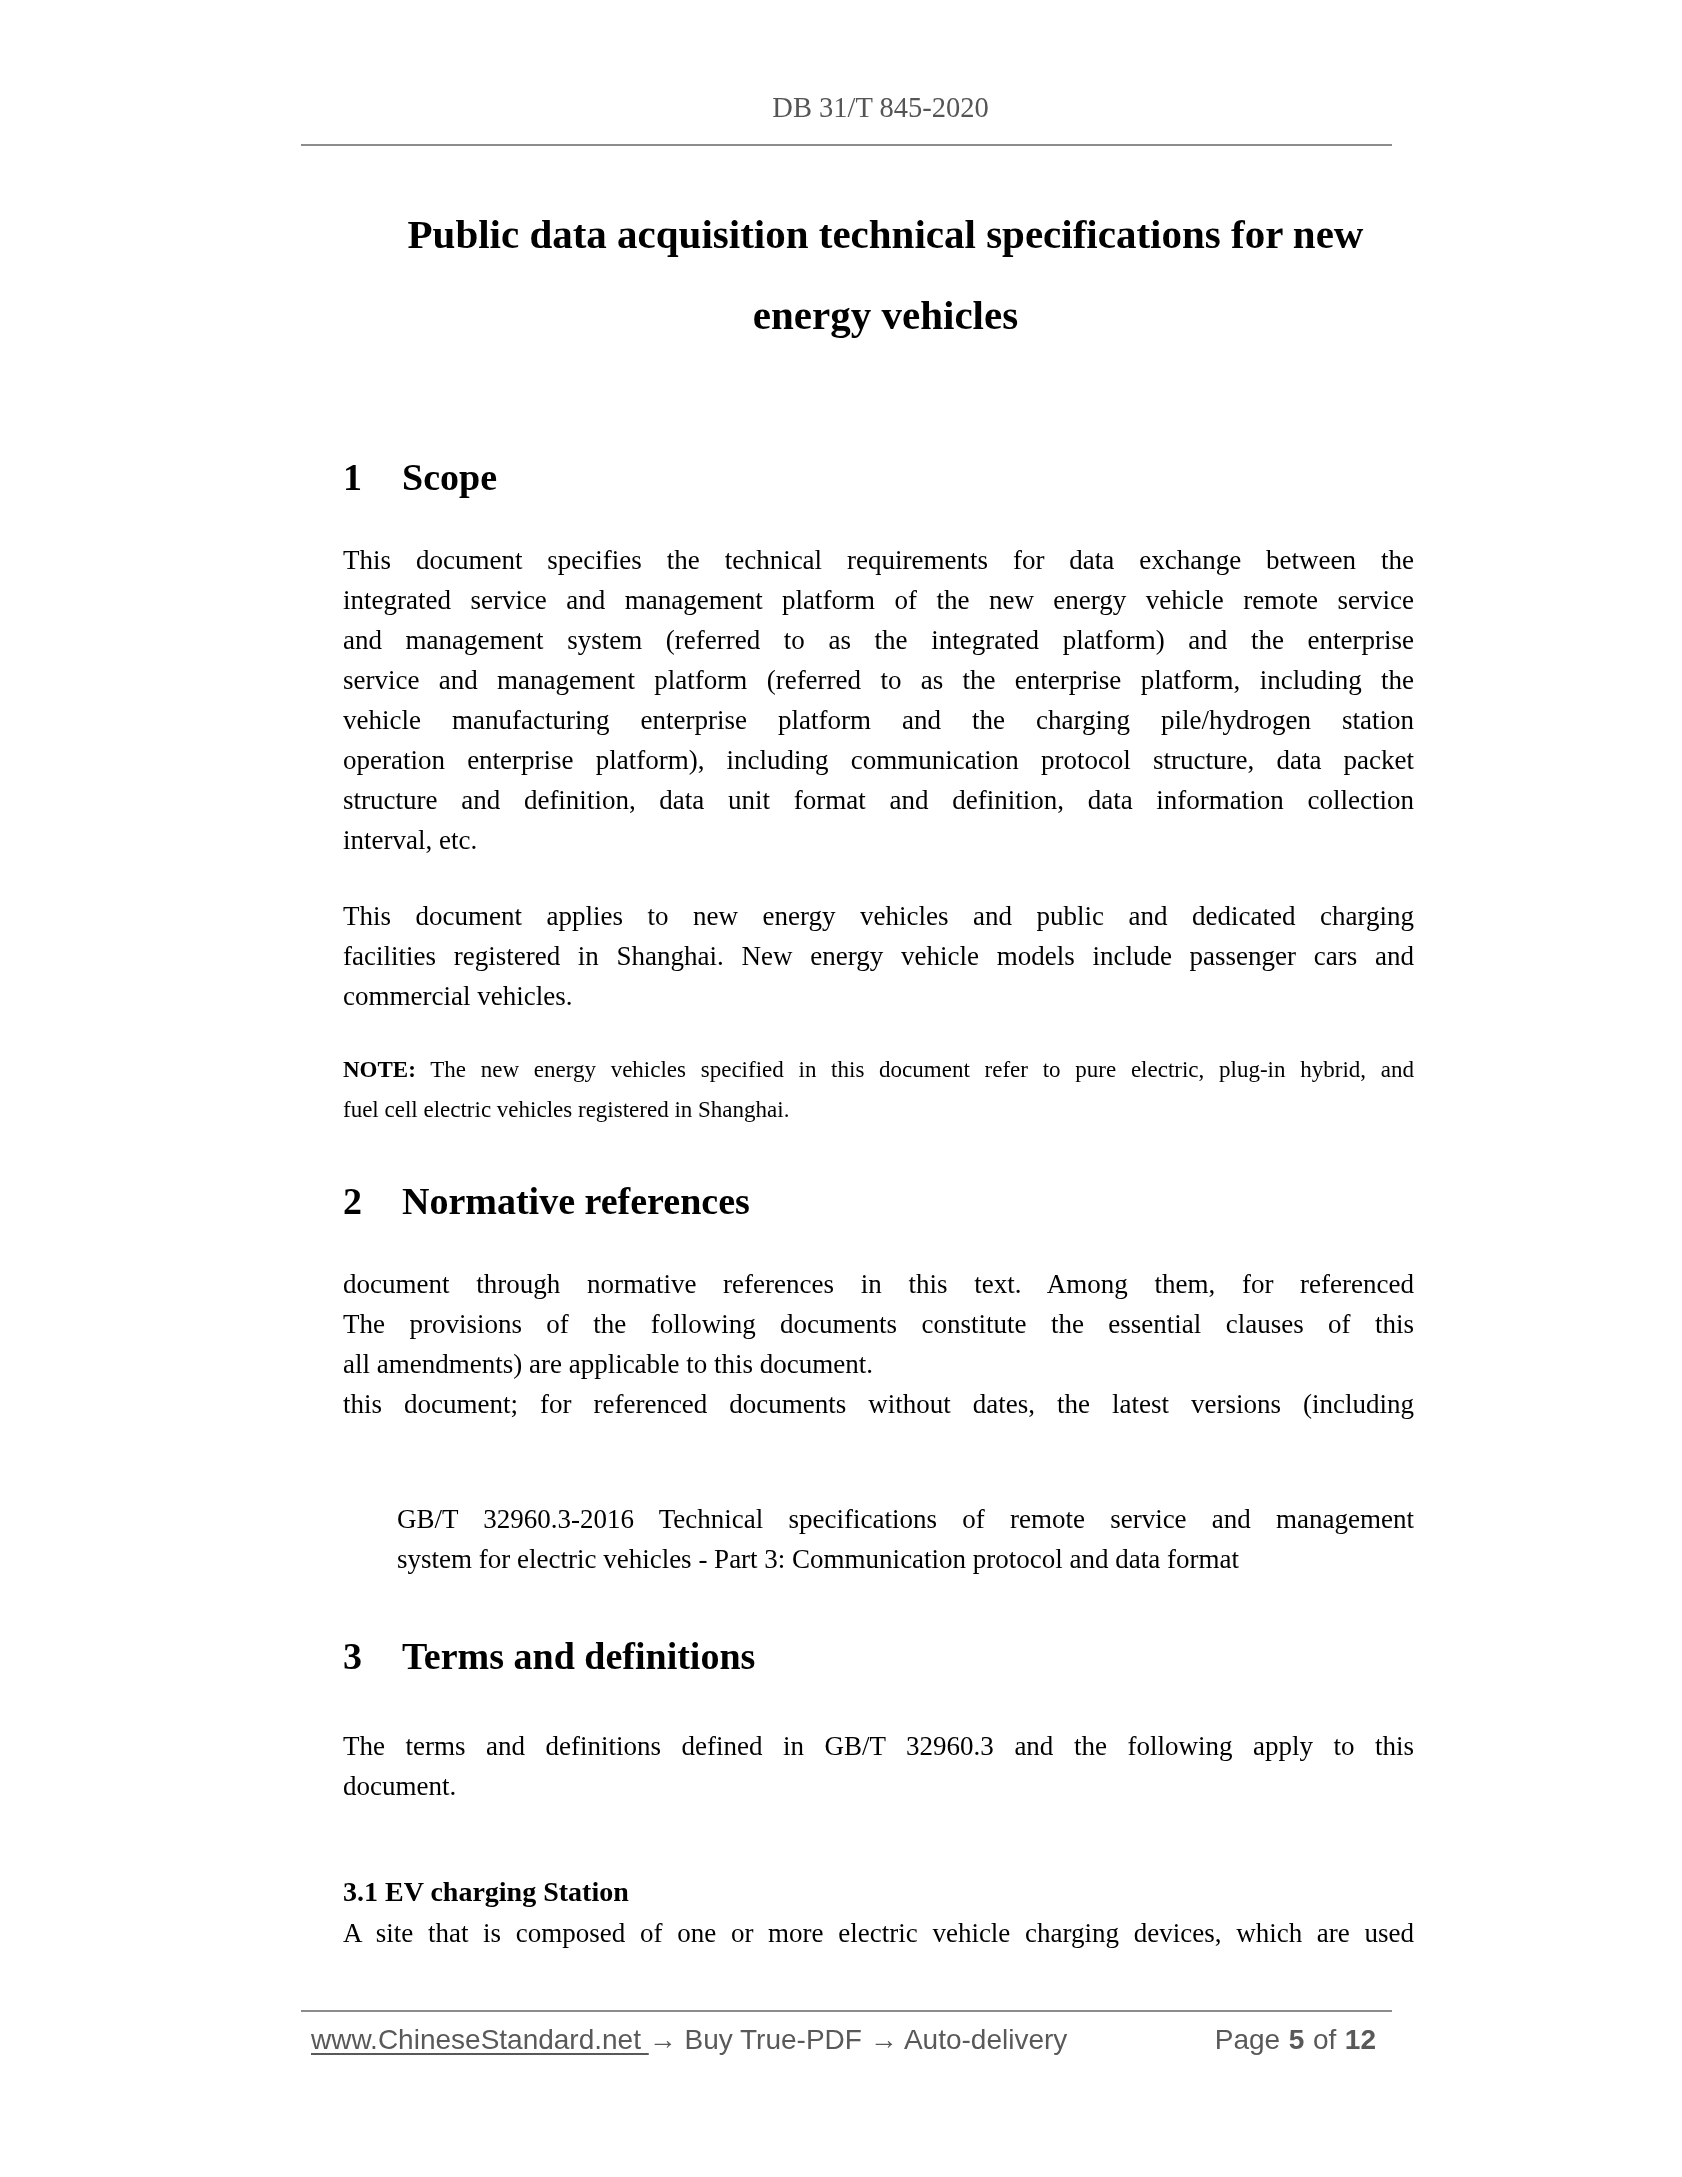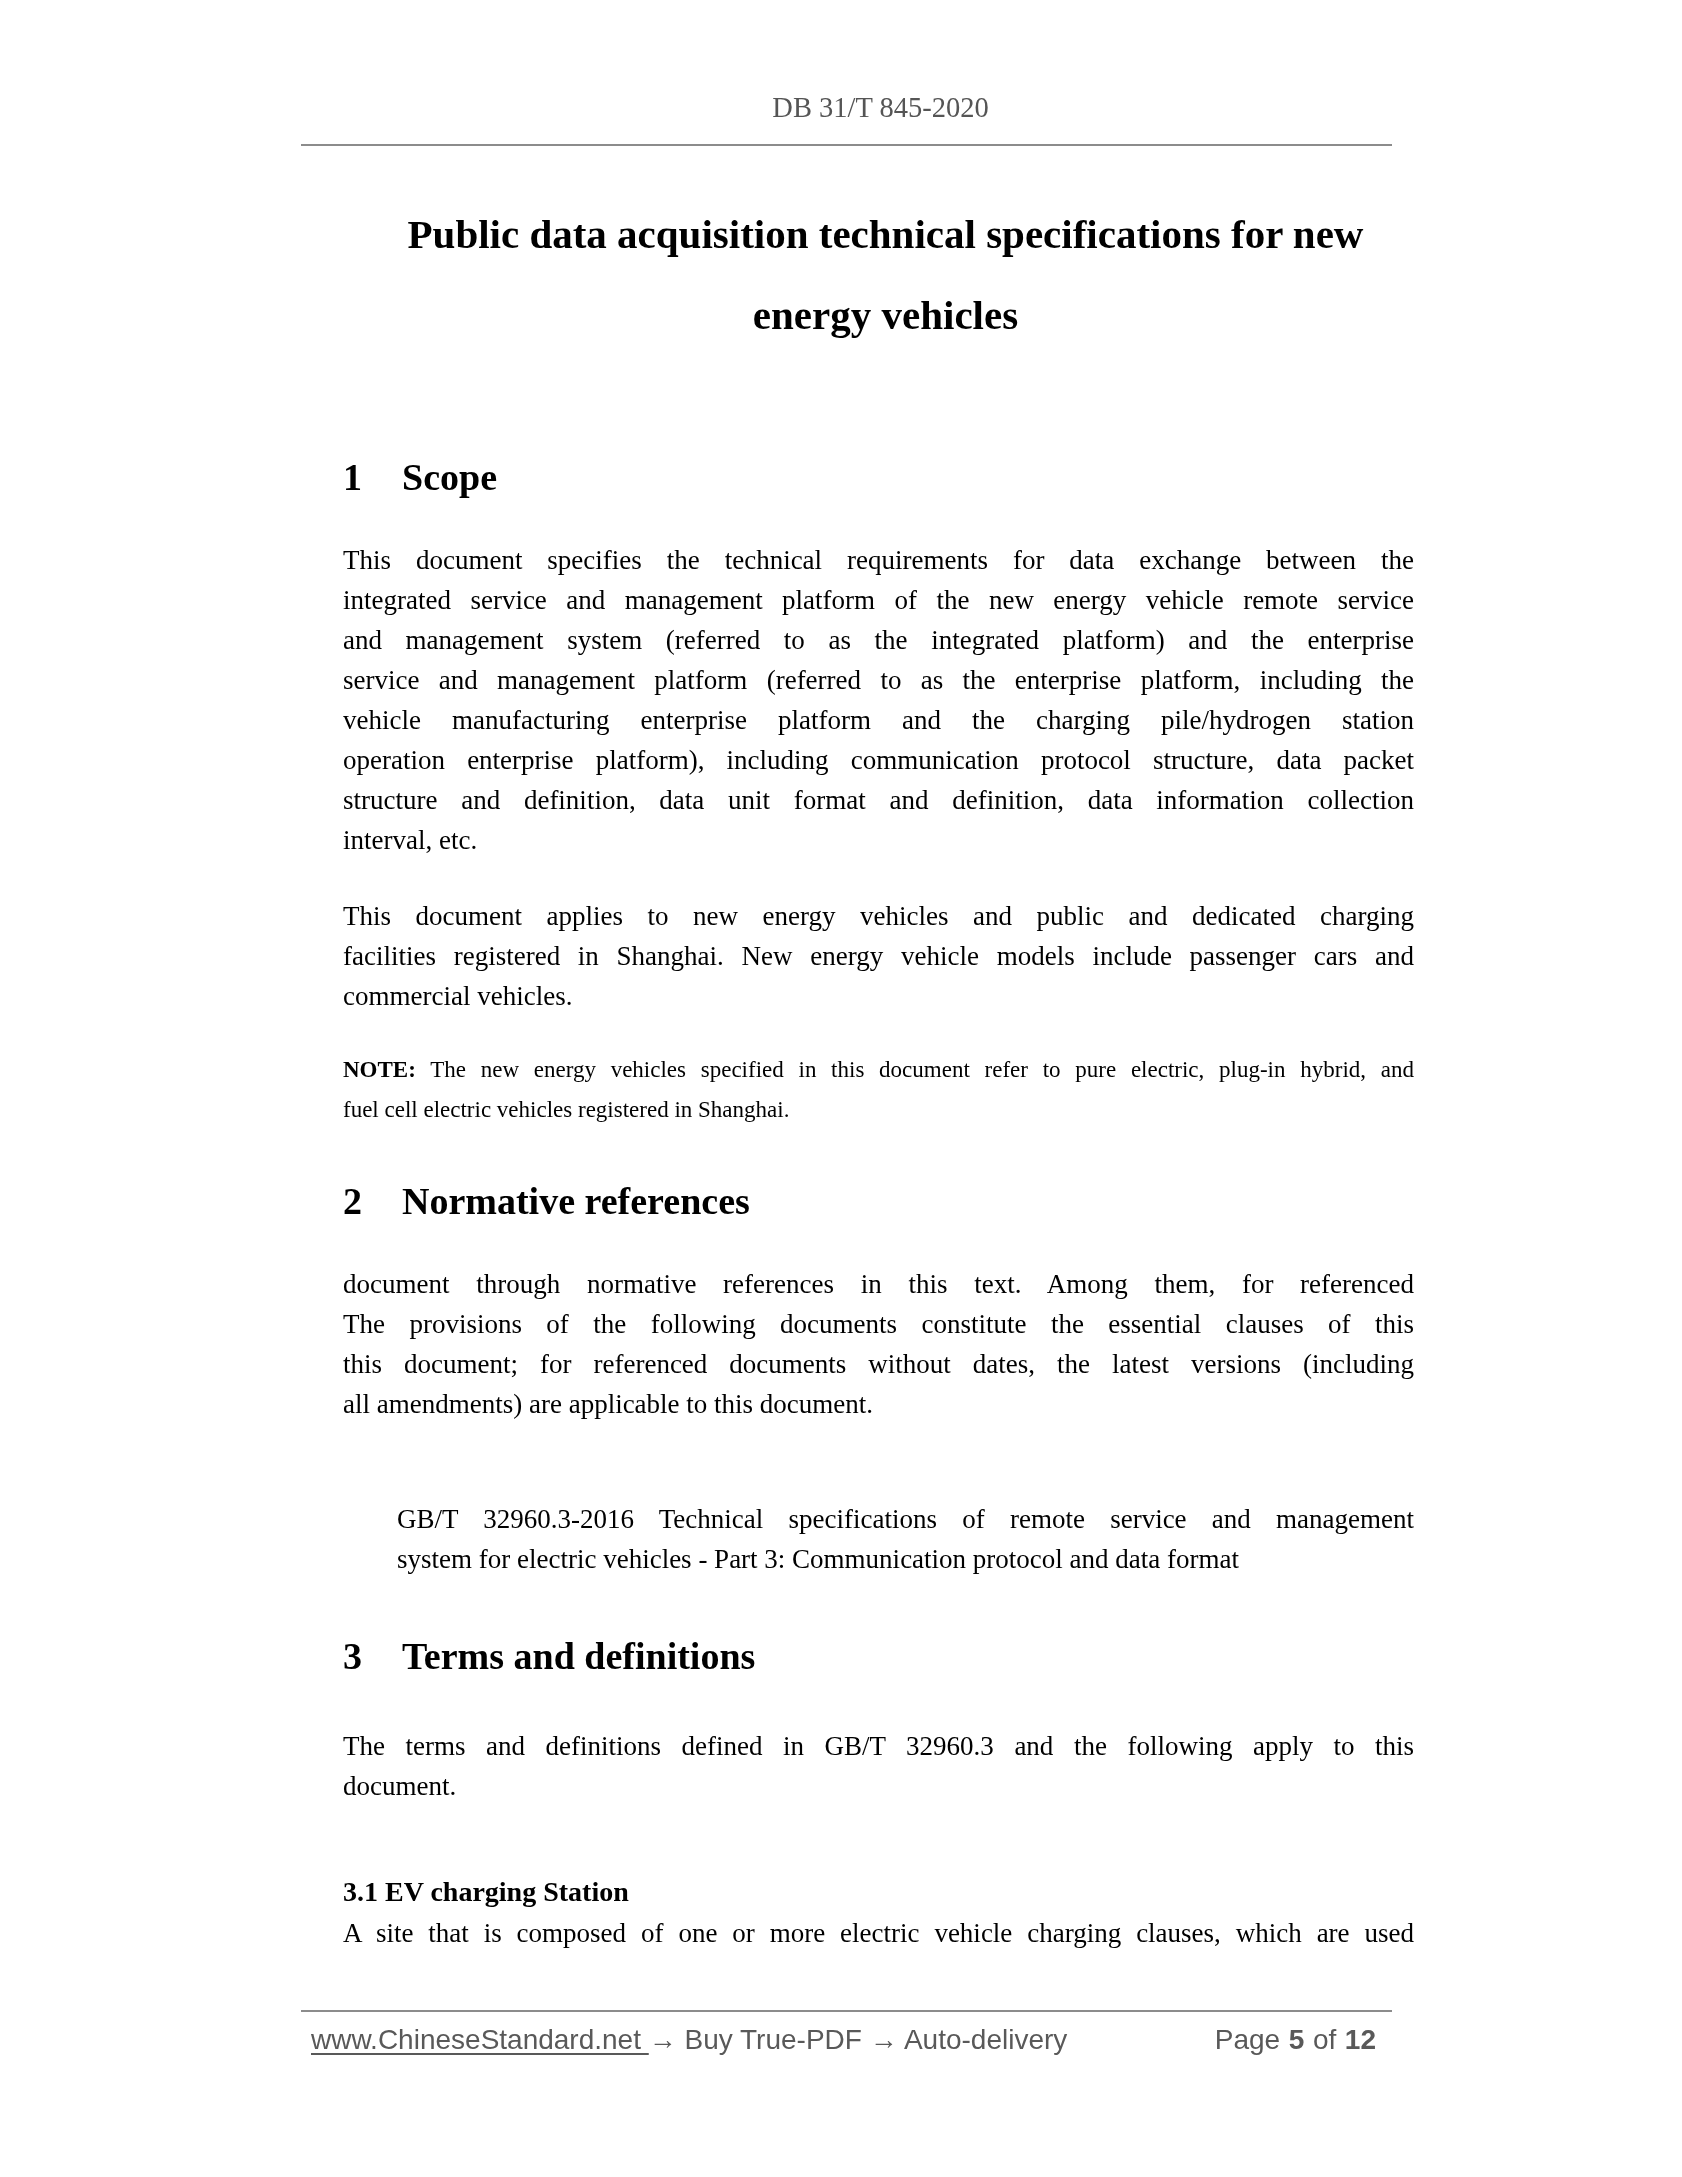--- a/index.html
+++ b/index.html
@@ -85,42 +85,42 @@
     <span class="ln last">fuel cell electric vehicles registered in Shanghai.</span>
   </div>
 
   <div class="h1 serif" style="top:1179px;">
     <span class="num">2</span><span>Normative references</span>
   </div>
 
   <div class="para serif" style="top:1264px;">
     <span class="ln">document through normative references in this text. Among them, for referenced</span>
     <span class="ln">The provisions of the following documents constitute the essential clauses of this</span>
+    <span class="ln last">all amendments) are applicable to this document.</span>
     <span class="ln">this document; for referenced documents without dates, the latest versions (including</span>
-    <span class="ln last">all amendments) are applicable to this document.</span>
   </div>
 
   <div class="ref serif" style="top:1499px;">
     <span class="ln">GB/T 32960.3-2016 Technical specifications of remote service and management</span>
     <span class="ln last">system for electric vehicles - Part 3: Communication protocol and data format</span>
   </div>
 
   <div class="h1 serif" style="top:1634px;">
     <span class="num">3</span><span>Terms and definitions</span>
   </div>
 
   <div class="para serif" style="top:1726px;">
     <span class="ln">The terms and definitions defined in GB/T 32960.3 and the following apply to this</span>
     <span class="ln last">document.</span>
   </div>
 
   <div class="h2 serif" style="top:1874px;">3.1 EV charging Station</div>
 
   <div class="para serif" style="top:1913px;">
-    <span class="ln">A site that is composed of one or more electric vehicle charging clauses, which are used</span>
+    <span class="ln">A site that is composed of one or more electric vehicle charging devices, which are used</span>
   </div>
 
   <div class="rule bottom"></div>
   <div class="footer sans">
     <div class="left">
       <span class="link">www.ChineseStandard.net </span><span>→</span><span> Buy True-PDF </span><span>→</span><span> Auto-delivery</span>
     </div>
     <div class="right">
       <span>Page</span><span class="sp"></span><b>5</b><span class="sp"></span><span>of</span><span class="sp"></span><b>12</b>
     </div>

